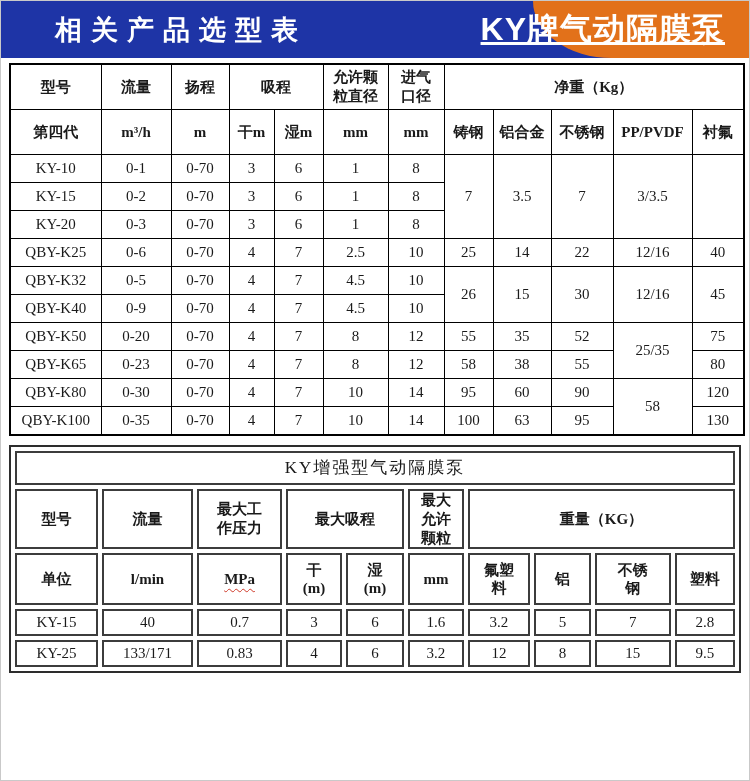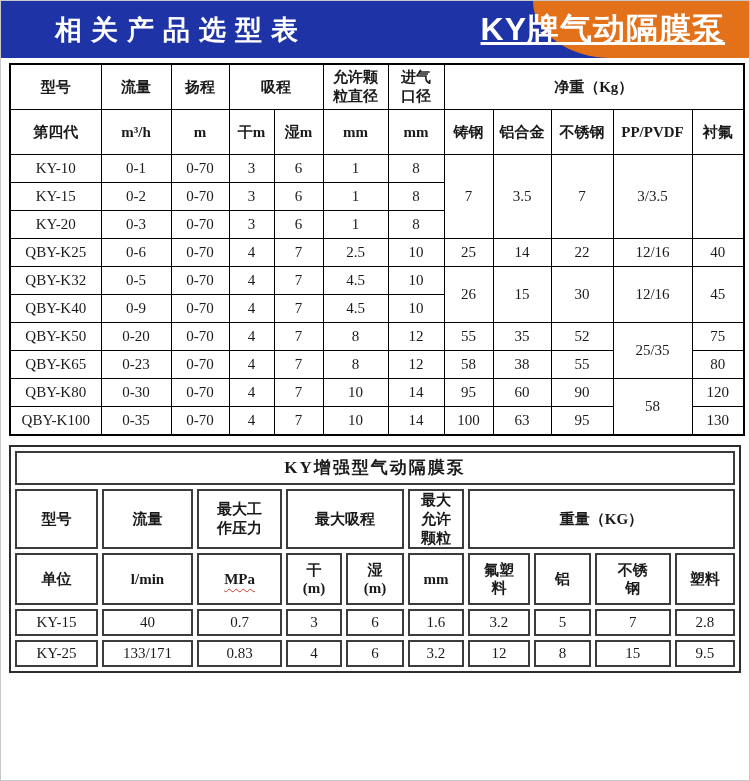--- a/index.html
+++ b/index.html
@@ -16,21 +16,21 @@
 
   
   .t1{margin:5px 8px 0 8px;width:734px;border-collapse:collapse;table-layout:fixed;border:2px solid #000;}
   .t1 td{border:1px solid #000;text-align:center;vertical-align:middle;font-size:15px;height:27px;padding:0;line-height:1.25;white-space:pre-line;}
   .t1 tr.hdr td{height:44px;font-weight:bold;}
 
   
   .t2wrap{margin:9px 8px 0 8px;border:2px solid #2d2d2d;}
   .t2{width:100%;border-collapse:separate;border-spacing:4px;table-layout:fixed;}
   .t2 td{border:2px solid #3c3c3c;text-align:center;vertical-align:middle;font-size:15px;padding:0;line-height:1.25;white-space:pre-line;}
-  .t2 td.title{height:30px;font-weight:bold;font-size:17px;letter-spacing:2px;}
+  .t2 td.title{height:30px;font-weight:normal;font-size:17px;letter-spacing:2px;}
   .t2 tr.hdr1 td{height:56px;font-weight:bold;}
   .t2 tr.hdr2 td{height:48px;font-weight:bold;}
   .t2 tr.data td{height:23px;}
   .squiggle{text-decoration:underline;text-decoration-style:wavy;text-decoration-color:#cf3a2a;text-decoration-thickness:1px;text-underline-offset:4px;}
 </style>
 </head>
 <body>
 
 <div class="page">
 

